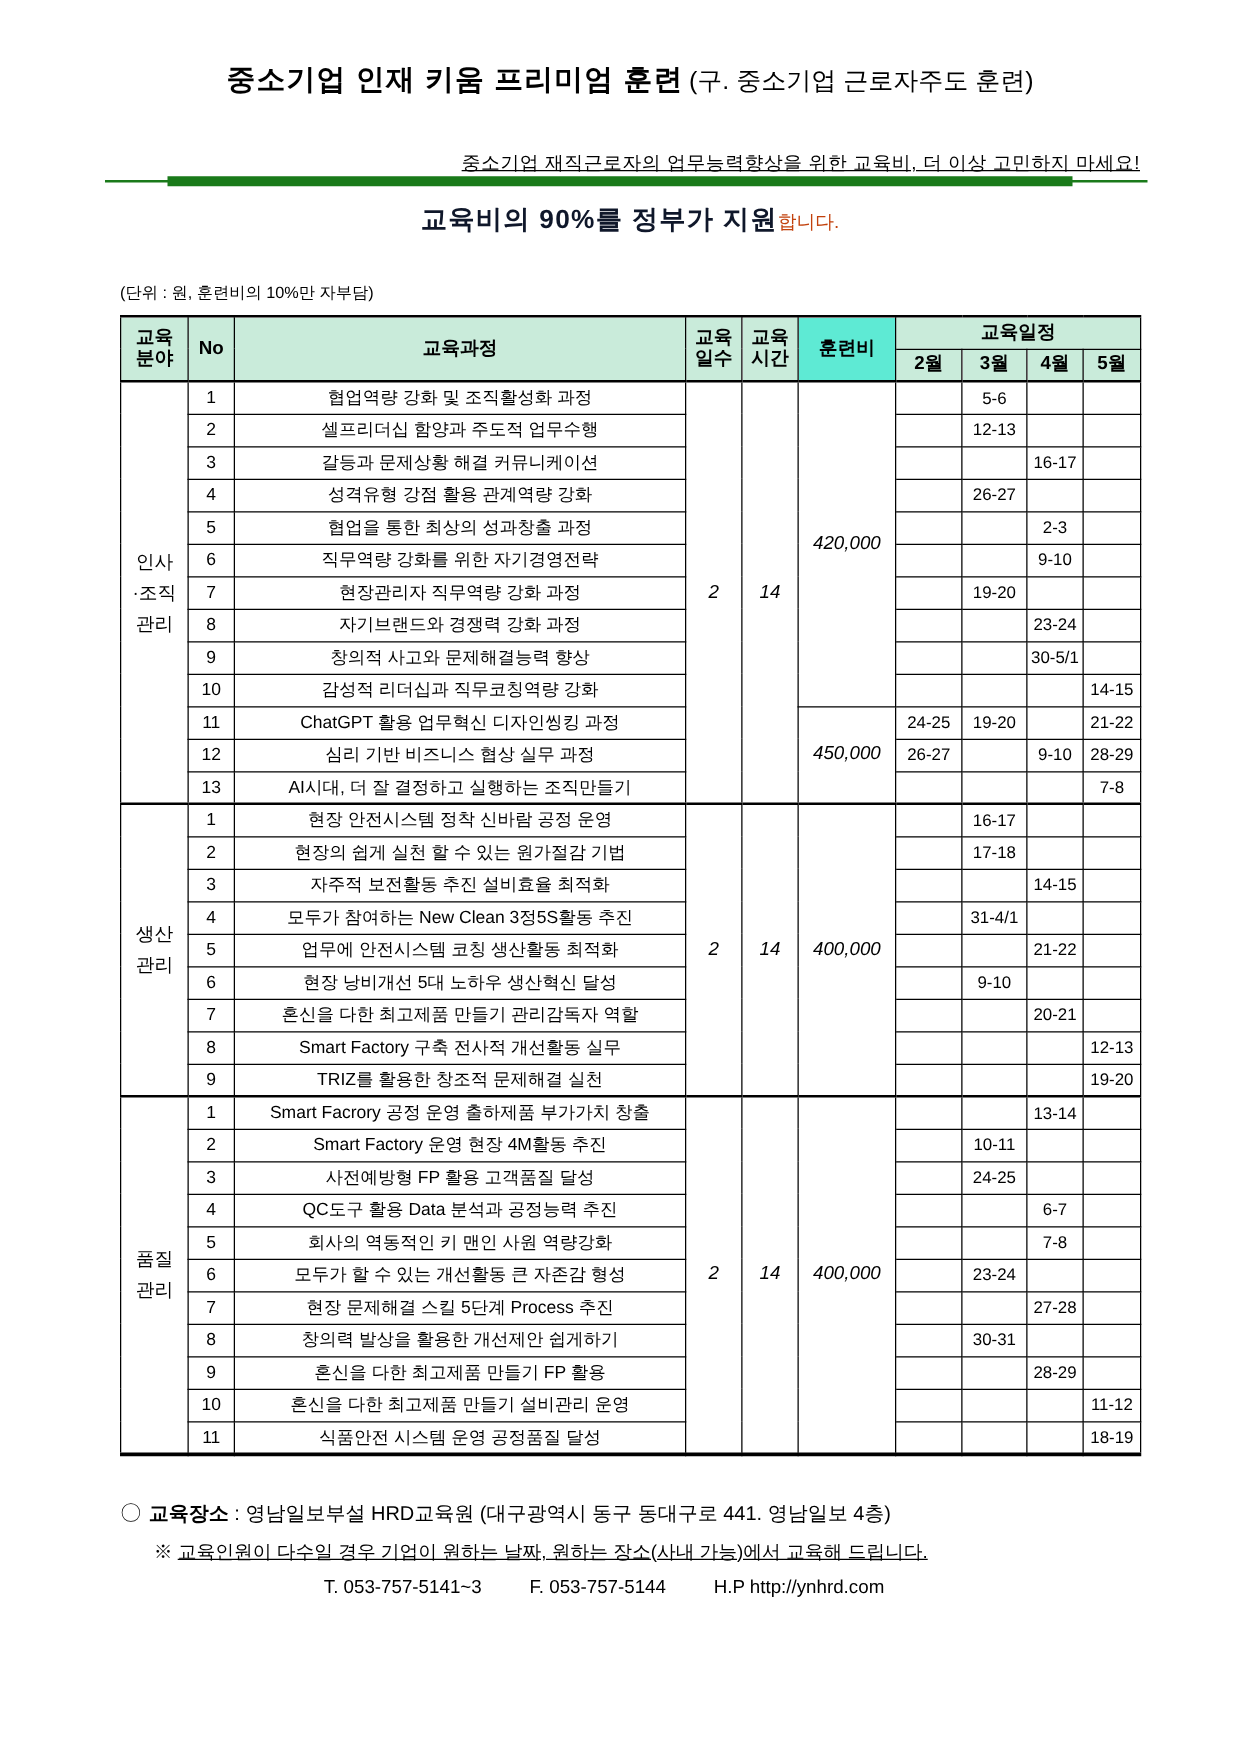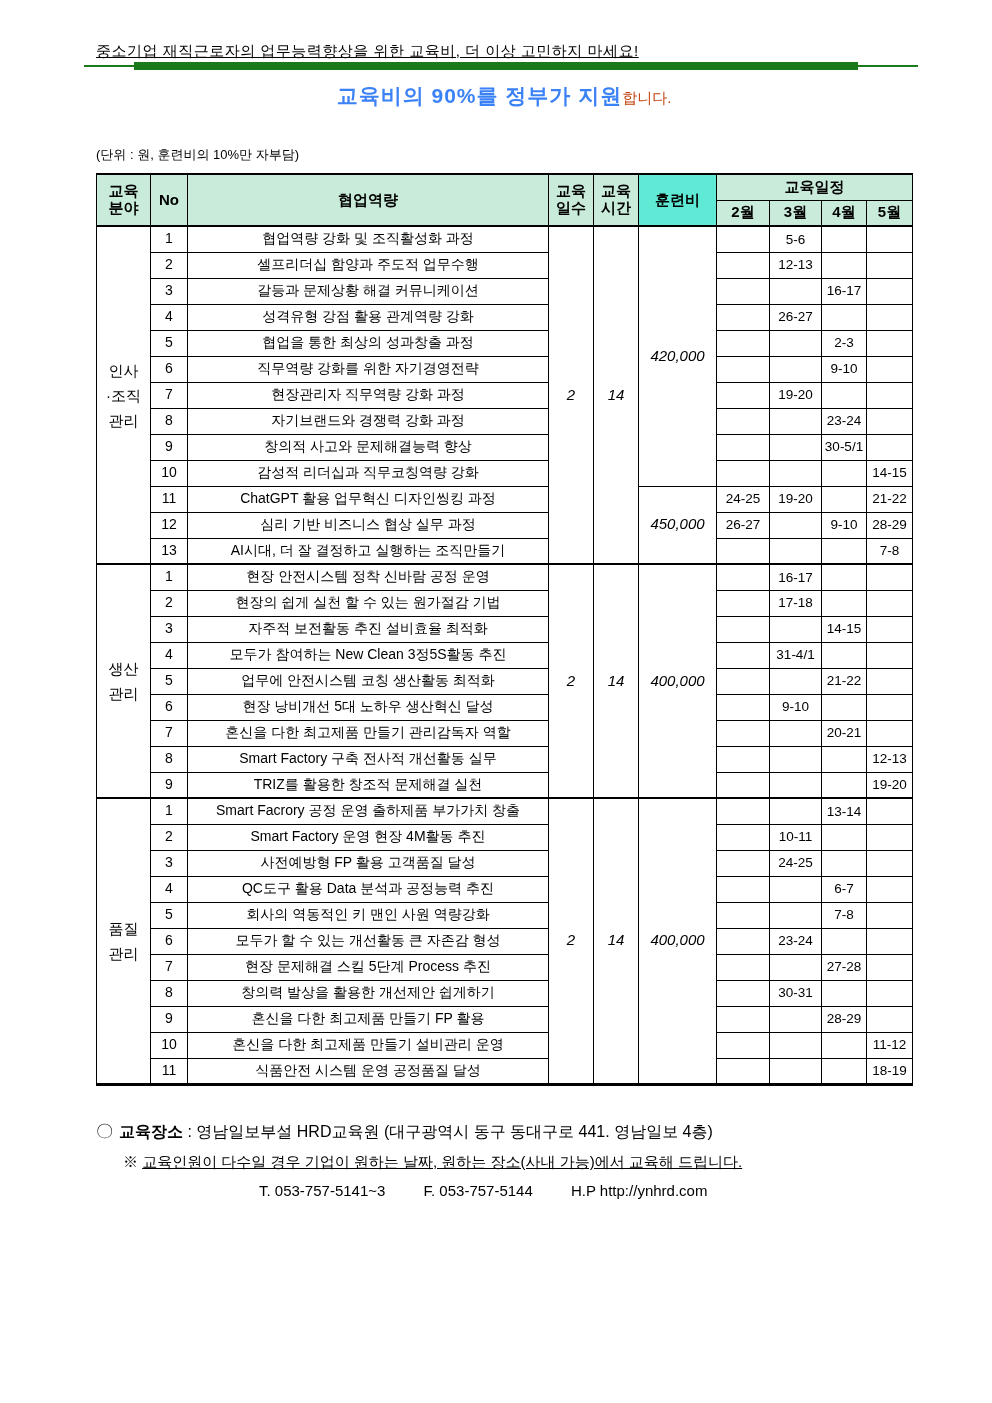--- a/index.html
+++ b/index.html
@@ -9,21 +9,21 @@
     font-family: "Liberation Sans", sans-serif; position: relative; overflow: hidden;
   }
   .content { width: 816px; margin-left: 96px; }
 
   
   .title-wrap { padding-top: 48px; text-align: center; white-space: nowrap; }
   .title-main { font-size: 23px; font-weight: bold; letter-spacing: 1px; }
   .title-sub  { font-size: 20px; font-weight: normal; letter-spacing: 0px; }
 
   
-  .tagline { margin-top: 42px; text-align: left; font-size: 15px; letter-spacing: 0.5px; }
+  .tagline { margin-top: 42px; text-align: right; font-size: 15px; letter-spacing: 0.5px; }
   .tagline span { text-decoration: underline; }
   .green-rule { position: relative; height: 10px; margin-top: 1px; }
   .green-rule .thin  { position: absolute; top: 3px; left: -12px; right: -6px; height: 2px; }
   .green-rule .thick { position: absolute; top: 0; left: 38px; width: 724px; height: 8px; }
 
   .headline { text-align: center; margin-top: 10px; white-space: nowrap; }
   .headline .blue { font-size: 21px; font-weight: bold; letter-spacing: 1px; }
   .headline .suffix { font-size: 15px; font-weight: normal; color: #c2410c; }
 
   
@@ -60,32 +60,36 @@
   .f-line3 { margin-top: 24px; font-size: 16px; white-space: nowrap; }
   .f-contacts { margin-top: 10px; padding-left: 163px; font-size: 15px; white-space: nowrap; }
   .f-contacts span { margin-right: 34px; }
 </style>
 </head>
 <body>
 
 <div class="page">
   <div class="content">
 
+    <div class="title-wrap">
+      <span class="title-main">중소기업 인재 키움 프리미엄 훈련</span>
+      <span class="title-sub"> <span>(구. 중소기업 근로자주도 훈련)</span></span>
+    </div>
 
     <div class="tagline">
       <span>중소기업 재직근로자의 업무능력향상을 위한 교육비, 더 이상 고민하지 마세요!</span>
     </div>
 
     <div class="green-rule">
       <div class="thin" style="background: rgb(26, 122, 26);"></div>
       <div class="thick" style="background: rgb(26, 122, 26);"></div>
     </div>
 
     <div class="headline">
-      <span class="blue" style="color: #3b82f6;">교육비의 90%를 정부가 지원</span><span class="suffix">합니다.</span>
+      <span class="blue" style="color: #0f172a;">교육비의 90%를 정부가 지원</span><span class="suffix">합니다.</span>
     </div>
 
     <div class="heading-row">
       <div class="unit-note">(단위 : 원, 훈련비의 10%만 자부담)</div>
     </div>
 
     <table class="course-table">
       <colgroup>
         <col style="width:54px">
           <col style="width:37px">
@@ -96,21 +100,21 @@
         <col style="width:53px">
           <col style="width:52px">
           <col style="width:45px">
           <col style="width:46px">
       </colgroup>
       <thead>
         <tr>
           <th rowspan="2" style="background: rgb(201, 235, 218);">교육
 분야</th>
           <th rowspan="2" style="background: rgb(201, 235, 218);">No</th>
-          <th rowspan="2" style="background: rgb(201, 235, 218);">협업역량</th>
+          <th rowspan="2" style="background: rgb(201, 235, 218);">교육과정</th>
           <th rowspan="2" style="background: rgb(201, 235, 218);">교육
 일수</th>
           <th rowspan="2" style="background: rgb(201, 235, 218);">교육
 시간</th>
           <th rowspan="2" style="background: #5eead4;">훈련비</th>
           <th colspan="4" style="background: rgb(201, 235, 218);">교육일정</th>
         </tr>
         <tr>
           <th style="background: rgb(201, 235, 218);">2월</th>
           <th style="background: rgb(201, 235, 218);">3월</th>

